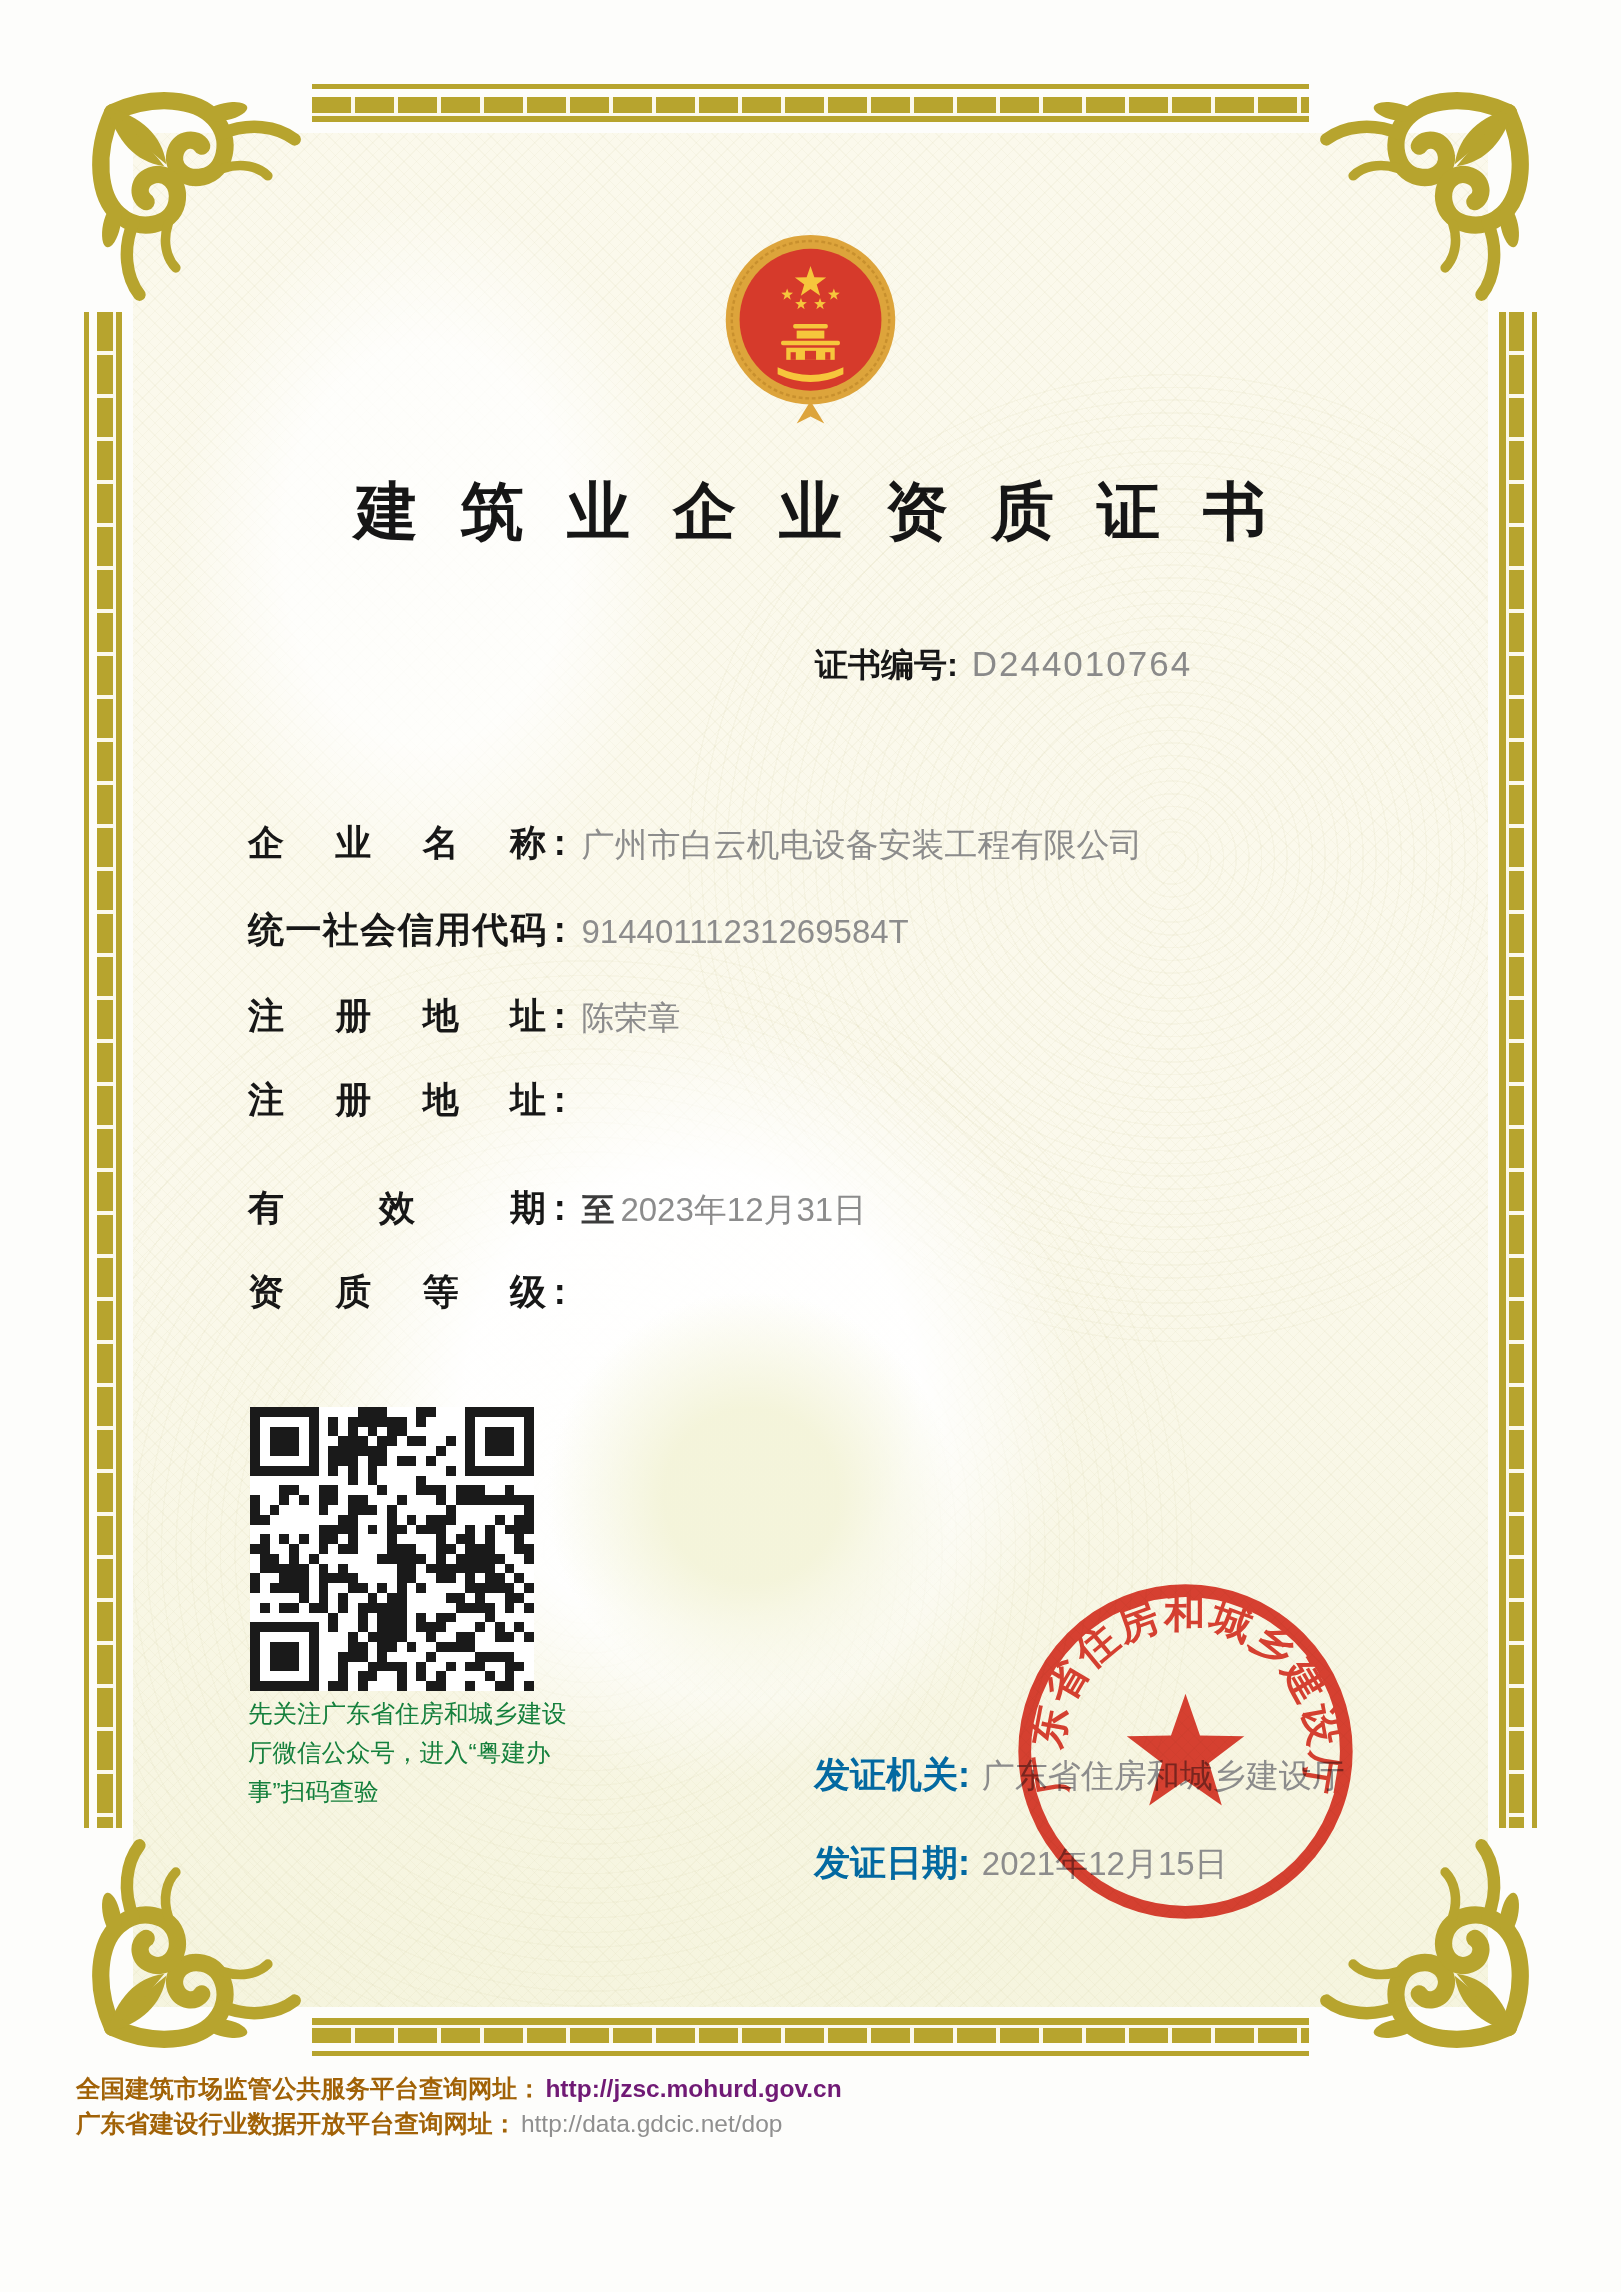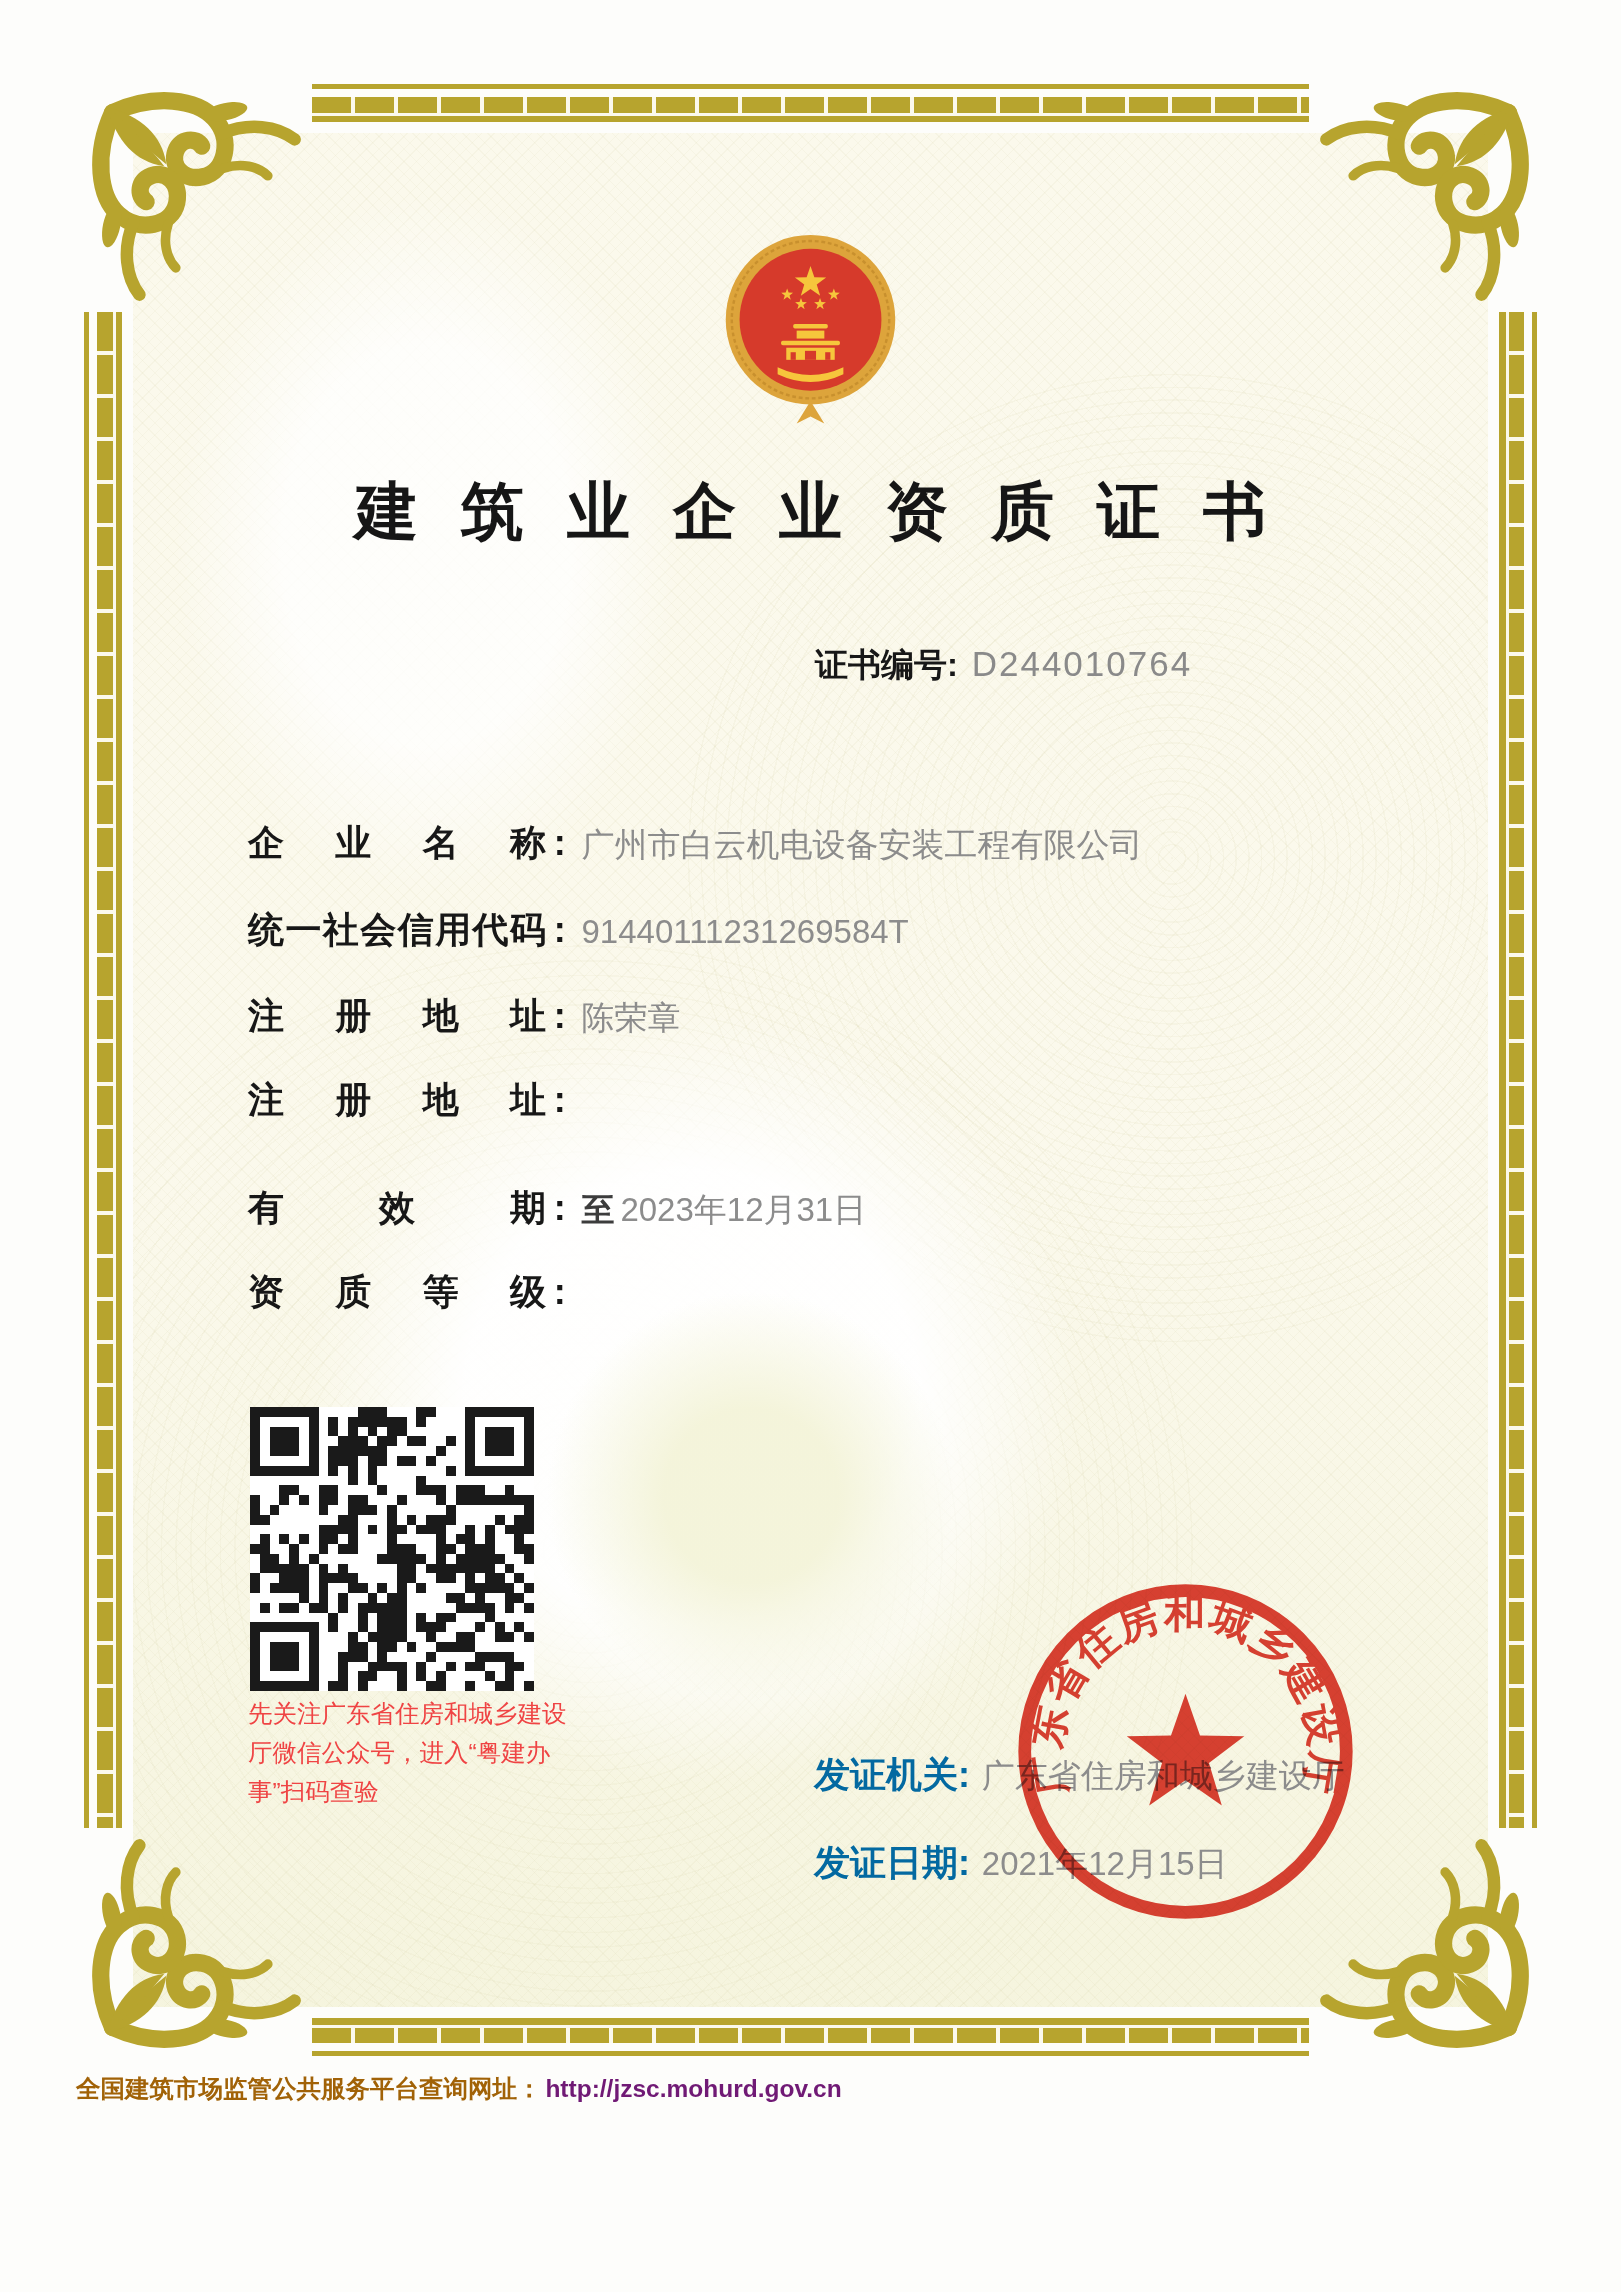--- a/index.html
+++ b/index.html
@@ -102,21 +102,21 @@
   }
   .fcolon{font-size:36px;font-weight:700;color:#171717;margin:0 15.7px 0 7.8px;line-height:1.2;}
   .fvalue{font-size:33px;color:var(--gray);max-width:874px;line-height:1.33;padding-top:2px;}
   .fvalue .dark{color:#3c3c3c;font-weight:600;margin-right:5.9px;}
   .stars{font-size:29px;color:#9a9a9a;letter-spacing:3.9px;margin-top:7.8px;}
 
   .qr{position:absolute;left:250px;top:1407px;width:284px;height:284px;background:#fff;}
   .qr svg{width:100%;height:100%;display:block;}
   .qrcaption{
     position:absolute;left:248px;top:1694px;width:338px;
-    font-size:24.5px;line-height:39px;color:#ef4444;
+    font-size:24.5px;line-height:39px;color:#15803d;
   }
 
   .issuerow{position:absolute;left:814px;display:flex;align-items:baseline;}
   .issuerow .lbl{font-size:36px;font-weight:700;color:#0369a1;white-space:nowrap;}
   .issuerow .val{font-size:33px;color:var(--gray);margin-left:11.8px;white-space:nowrap;}
 
   .seal{position:absolute;left:1010px;top:1576px;width:351px;height:351px;opacity:.88;mix-blend-mode:multiply;}
 
   .footer{position:absolute;left:76px;display:flex;align-items:baseline;}
   .footer .lbl{font-size:24.5px;font-weight:700;color:#a16207;}
@@ -642,15 +642,19 @@
     <polygon fill="#d8281a" transform="translate(179,183) scale(6.3)" points="0,-10 2.35,-3.24 9.51,-3.09 3.80,1.24 5.88,8.09 0,4 -5.88,8.09 -3.80,1.24 -9.51,-3.09 -2.35,-3.24"></polygon>
     <text font-size="42" font-weight="700" fill="#d8281a" letter-spacing="2">
       <textPath href="#sealarc" startOffset="50%" text-anchor="middle">广东省住房和城乡建设厅</textPath>
     </text>
   </svg>
 
   <div class="footer f1">
     <span class="lbl">全国建筑市场监管公共服务平台查询网址：</span>
     <span class="url">http://jzsc.mohurd.gov.cn</span>
   </div>
+  <div class="footer f2">
+    <span class="lbl">广东省建设行业数据开放平台查询网址：</span>
+    <span class="url">http://data.gdcic.net/dop</span>
+  </div>
 
 </div>
 
 
 </body></html>

